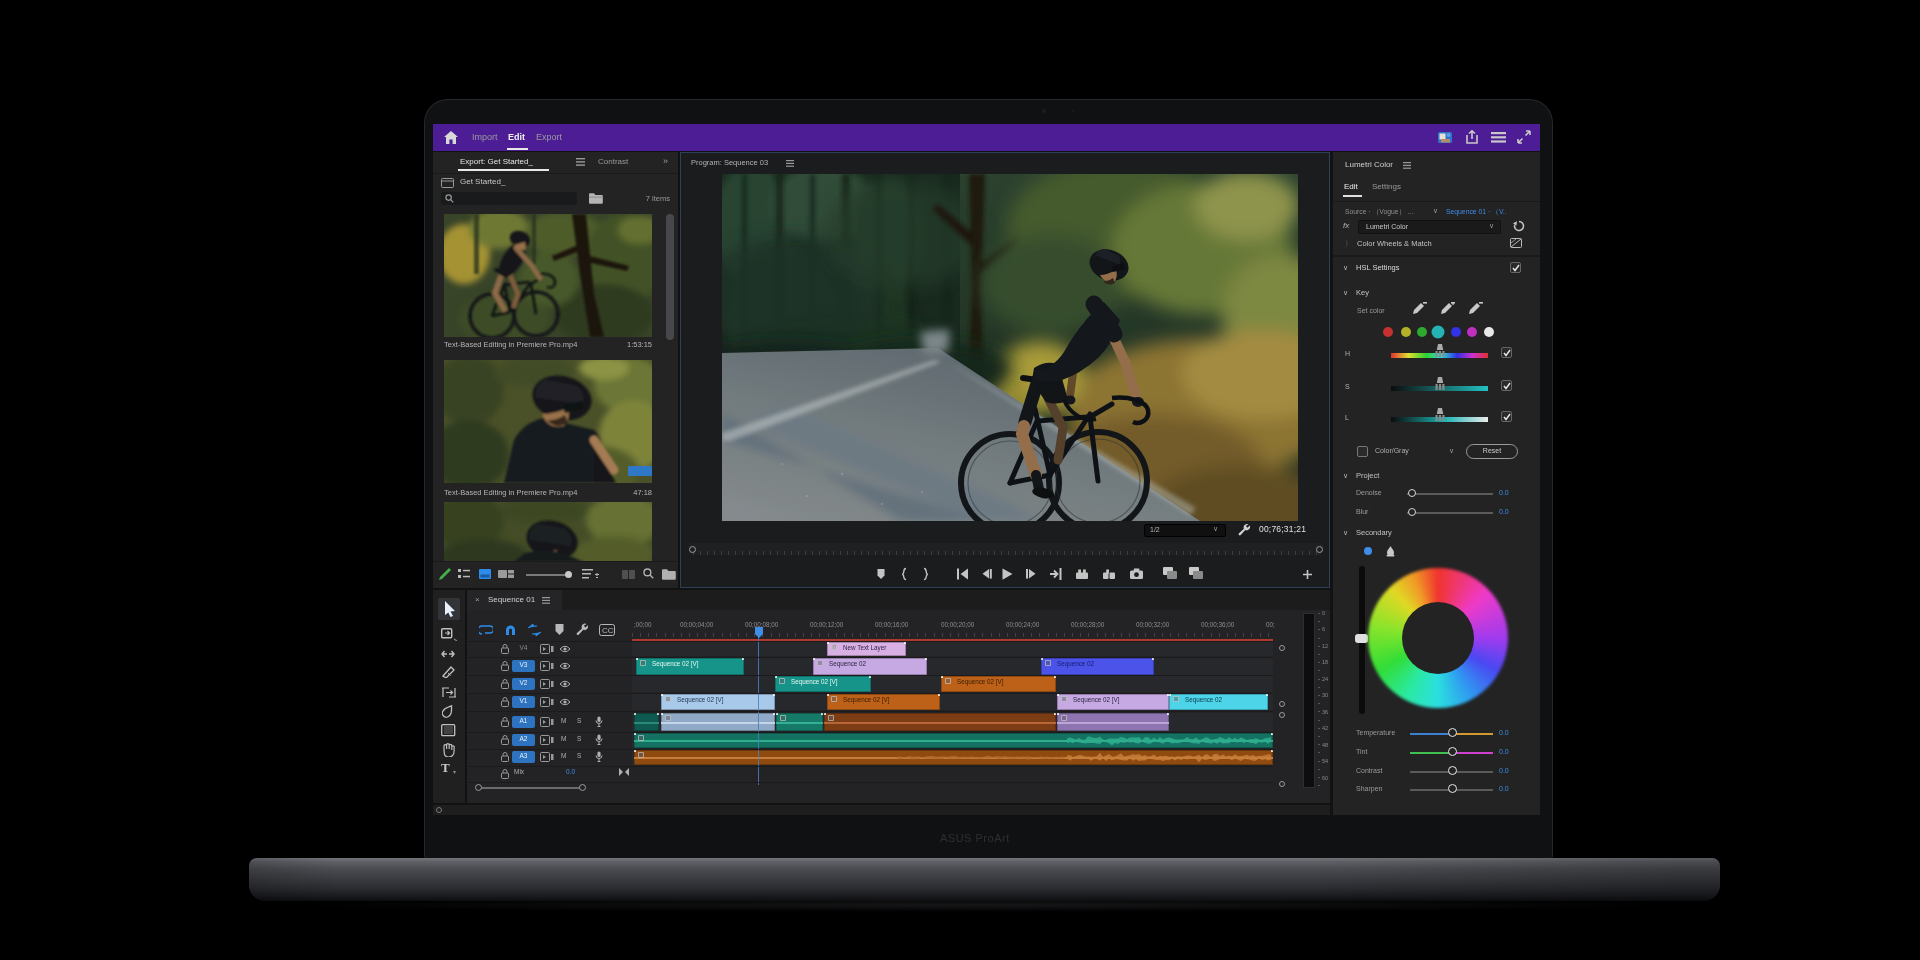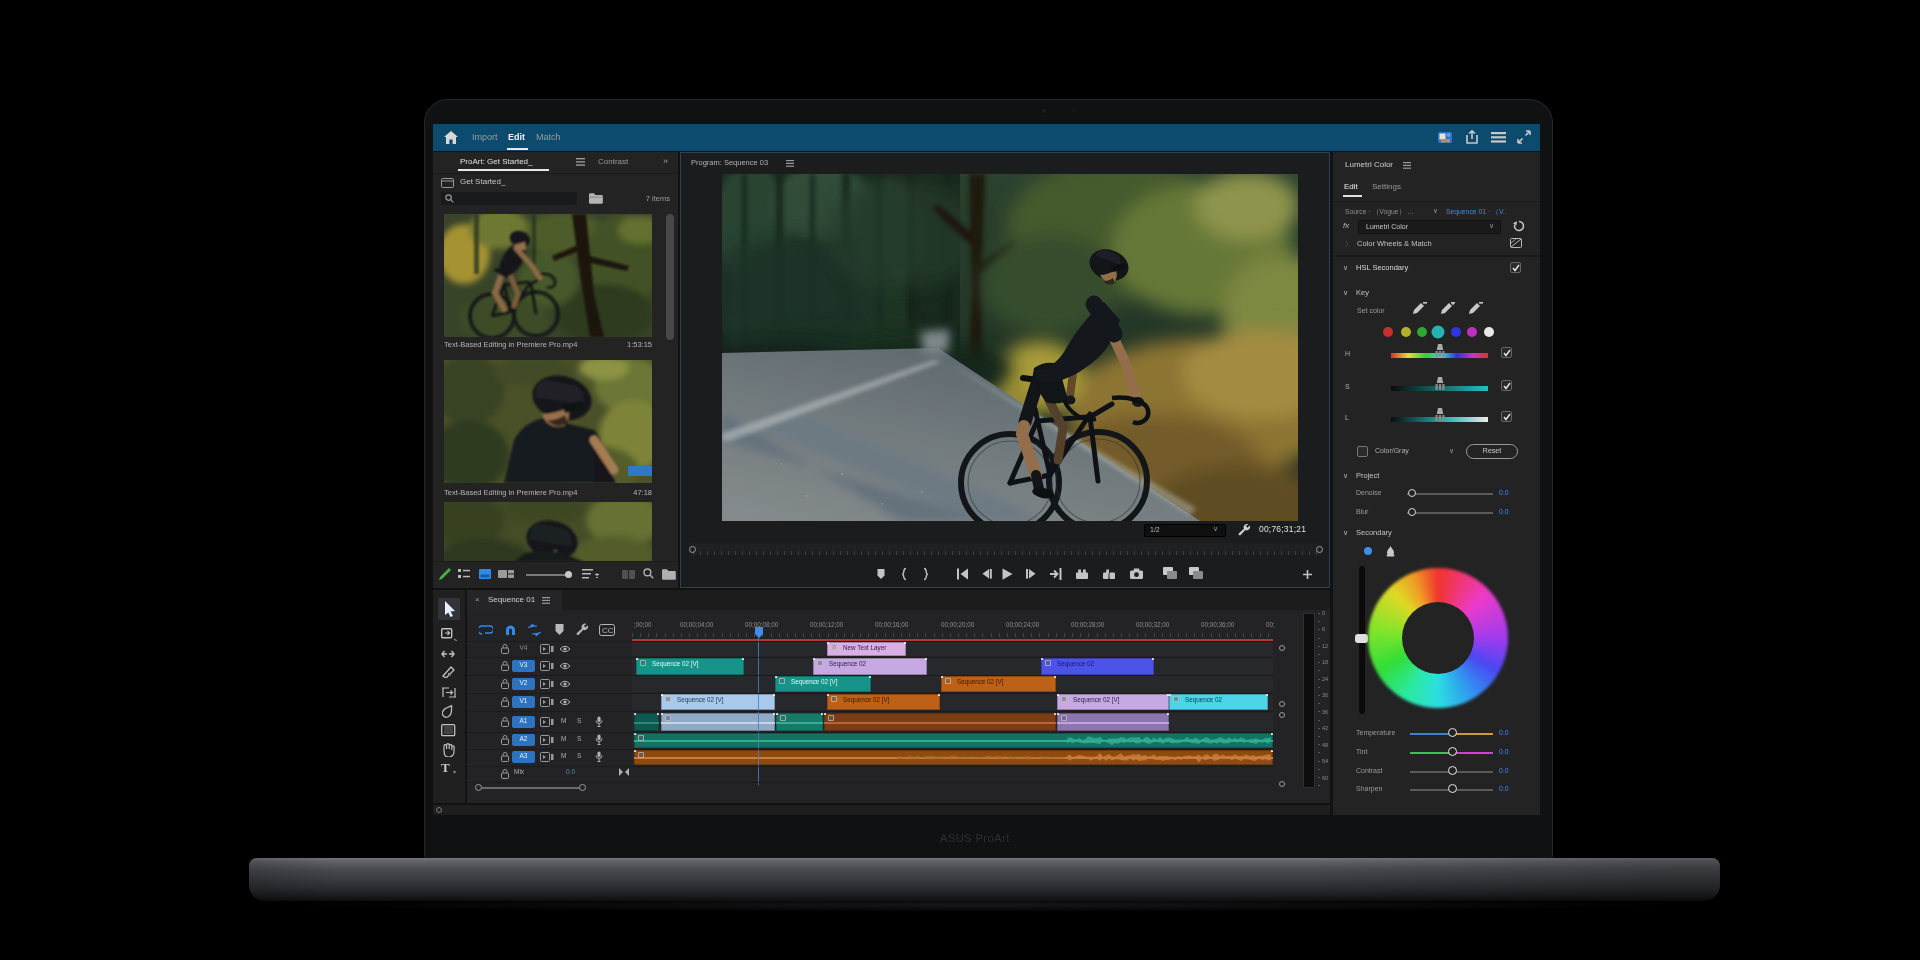--- a/index.html
+++ b/index.html
@@ -17,28 +17,28 @@
   
   #ui{left:433px;top:124px;width:1107px;height:691px;background:#121213;}
   #ui *{position:absolute;box-sizing:border-box;}
 </style>
 </head>
 <body>
 <div id="page">
   <div id="screen"></div>
   <div id="ui">
 
-    <div id="topbar" style="left:0;top:0;width:1107px;height:27px;background:#0c4a6e;">
+    <div id="topbar" style="left:0;top:0;width:1107px;height:27px;background:#4c1d95;">
       <svg style="left:10px;top:6px;" width="16" height="15" viewBox="0 0 16 15">
           <path d="M8 1 L15 7 L13 7 L13 14 L9.6 14 L9.6 9.4 L6.4 9.4 L6.4 14 L3 14 L3 7 L1 7 Z" fill="#d8d8d8"></path>
         </svg>
       <div class="t" style="left:39px;top:8px;font-size:9px;color:#9b9b9b;">Import</div>
       <div class="t" style="left:75px;top:8px;font-size:9px;color:#f0f0f0;font-weight:bold;">Edit</div>
       <div style="left:74px;top:24px;width:21px;height:2px;background:#e8e8e8;"></div>
-      <div class="t" style="left:103px;top:8px;font-size:9px;color:#9b9b9b;">Match</div>
+      <div class="t" style="left:103px;top:8px;font-size:9px;color:#9b9b9b;">Export</div>
       <svg style="left:1005px;top:7px;" width="15" height="13" viewBox="0 0 15 13">
           <rect x="0" y="1" width="14" height="11" rx="1.5" fill="#2d73c8"></rect>
           <rect x="1.5" y="2.5" width="6" height="6" fill="#e8e2d2"></rect>
           <rect x="3" y="8" width="9" height="3.5" fill="#b98a6a"></rect>
           <circle cx="10.5" cy="4" r="2" fill="#5aa0e8"></circle>
         </svg>
       <svg style="left:1032px;top:6px;" width="14" height="14" viewBox="0 0 14 14">
           <path d="M2 5 L2 13 L12 13 L12 5" fill="none" stroke="#c8c8c8" stroke-width="1.6"></path>
           <path d="M7 9 L7 1 M4 3.5 L7 0.8 L10 3.5" fill="none" stroke="#c8c8c8" stroke-width="1.6"></path>
         </svg>
@@ -47,21 +47,21 @@
           <rect y="4.2" width="15" height="2.2" fill="#c8c8c8"></rect>
           <rect y="8.4" width="15" height="2.2" fill="#c8c8c8"></rect>
         </svg>
       <svg style="left:1084px;top:6px;" width="14" height="14" viewBox="0 0 14 14">
           <path d="M8.5 5.5 L13 1 M13 1 L13 5 M13 1 L9 1" stroke="#c8c8c8" stroke-width="1.6" fill="none"></path>
           <path d="M5.5 8.5 L1 13 M1 13 L1 9 M1 13 L5 13" stroke="#c8c8c8" stroke-width="1.6" fill="none"></path>
         </svg>
     </div>
     <div id="proj" style="left:0;top:28px;width:245px;height:436px;background:#232324;overflow:hidden;">
 
-      <div class="t" style="left:27px;top:5px;font-size:8px;color:#e2e2e2;">ProArt: Get Started_</div>
+      <div class="t" style="left:27px;top:5px;font-size:8px;color:#e2e2e2;">Export: Get Started_</div>
       <div style="left:25px;top:17px;width:91px;height:1.5px;background:#e8e8e8;"></div>
       <svg style="left:143px;top:6px;" width="9" height="8" viewBox="0 0 9 8">
           <rect width="9" height="1.4" fill="#9a9a9a"></rect>
           <rect y="3.2" width="9" height="1.4" fill="#9a9a9a"></rect>
           <rect y="6.4" width="9" height="1.4" fill="#9a9a9a"></rect>
         </svg>
       <div class="t" style="left:165px;top:5px;font-size:8px;color:#9a9a9a;">Contrast</div>
       <div class="t" style="left:230px;top:4px;font-size:9px;color:#9a9a9a;">»</div>
       <div style="left:0;top:21px;width:245px;height:1px;background:#1a1a1b;"></div>
 
@@ -460,21 +460,21 @@
         </svg>
       <div class="t" style="left:12px;top:87px;font-size:7px;color:#9a9a9a;">〉</div>
       <div class="t" style="left:24px;top:87px;font-size:7.5px;color:#c2c2c2;">Color Wheels &amp; Match</div>
       <svg style="left:177px;top:86px;" width="12" height="10" viewBox="0 0 12 10">
           <rect x="0.5" y="0.5" width="11" height="9" rx="1" fill="none" stroke="#b8b8b8"></rect>
           <path d="M11 1 L1 9" stroke="#b8b8b8"></path>
           <path d="M6 1 L1 5" stroke="#b8b8b8" stroke-width="0.8"></path>
         </svg>
       <div style="left:0;top:103px;width:207px;height:2px;background:#19191a;"></div>
       <div class="t" style="left:10px;top:112px;font-size:7px;color:#b8b8b8;">∨</div>
-      <div class="t" style="left:23px;top:111px;font-size:7.5px;color:#dadada;">HSL Secondary</div>
+      <div class="t" style="left:23px;top:111px;font-size:7.5px;color:#dadada;">HSL Settings</div>
       <div style="left:177px;top:110px;width:11px;height:11px;background:#2a2a2b;border:1px solid #666;border-radius:2px;"></div>
       <svg style="left:179px;top:112px;" width="8" height="8" viewBox="0 0 8 8">
           <path d="M1 4 L3 6.5 L7 1" stroke="#e8e8e8" stroke-width="1.4" fill="none"></path>
         </svg>
       <div class="t" style="left:10px;top:137px;font-size:7px;color:#b8b8b8;">∨</div>
       <div class="t" style="left:23px;top:136px;font-size:7.5px;color:#c2c2c2;">Key</div>
       <div class="t" style="left:24px;top:155px;font-size:7px;color:#9a9a9a;">Set color</div>
       <svg style="left:78px;top:150px;" width="90" height="14" viewBox="0 0 90 14">
         <g fill="#c8c8c8">
             <path d="M10 1 l3 3 l-7 7 l-4 1 l1 -4 Z"></path>

